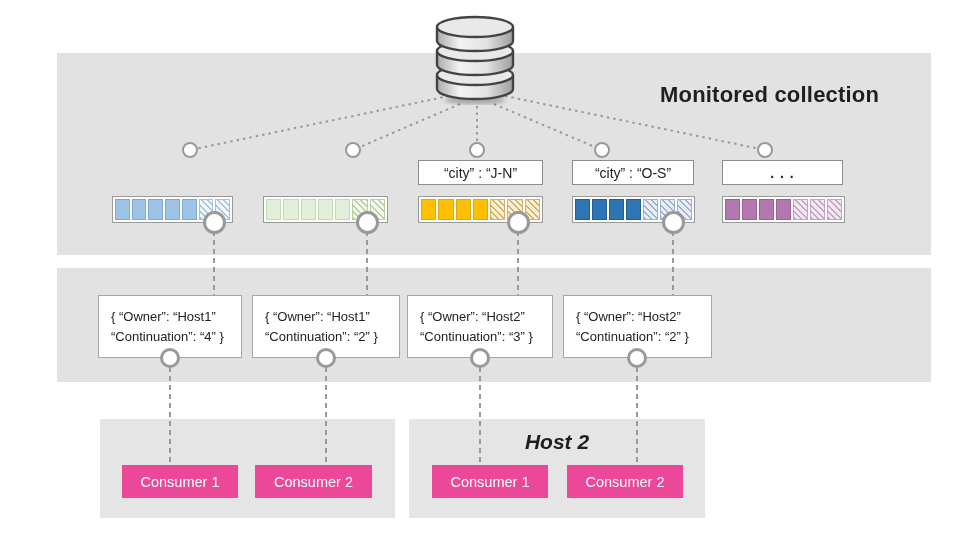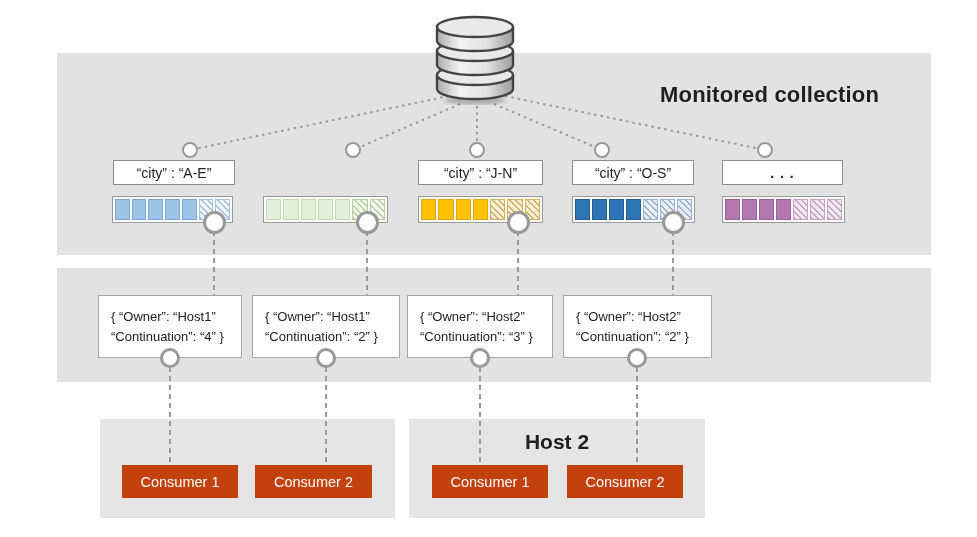--- a/index.html
+++ b/index.html
@@ -13,21 +13,21 @@
   .pbar{background:#fff;border:1px solid #999;display:flex;gap:2px;padding:2px;}
   .seg{flex:1;border:1px solid transparent;}
   .node{background:#fff;border-radius:50%;}
   .node-sm{width:16px;height:16px;border:2px solid #999;}
   .node-md{width:20px;height:20px;border:3px solid #999;}
   .node-lg{width:23px;height:23px;border:3px solid #999;}
   .lease{background:#fff;border:1px solid #A6A6A6;font-size:13px;line-height:20px;
          padding:11px 22px 0 12px;color:#222;white-space:nowrap;}
   .host{background:#E5E5E5;}
   .host-title{font-size:21px;font-weight:bold;text-align:center;padding-top:11px;color:#1f1f1f;}
-  .consumer{background:#c2410c;color:#fff;font-size:14.5px;display:flex;align-items:center;justify-content:center;}
+  .consumer{background:#ec4899;color:#fff;font-size:14.5px;display:flex;align-items:center;justify-content:center;}
   svg{display:block;}
 </style>
 </head>
 <body>
 
 <div id="stage">
 
   <div class="abs section" style="left:57px;top:53px;width:874px;height:202px;"></div>
   <div class="abs section" style="left:57px;top:268px;width:874px;height:114px;"></div>
 
@@ -78,21 +78,20 @@
   </svg>
 
   <div class="abs sec-title" style="left:660px;top:82px;width:270px;">Monitored collection</div>
 
   <div class="abs node node-sm" style="left:182px;top:142px;"></div>
   <div class="abs node node-sm" style="left:345px;top:142px;"></div>
   <div class="abs node node-sm" style="left:469px;top:142px;"></div>
   <div class="abs node node-sm" style="left:594px;top:142px;"></div>
   <div class="abs node node-sm" style="left:757px;top:142px;"></div>
 
-  <div class="abs plabel" style="left:113px;top:160px;width:122px;height:25px;">“city” : “A-E”</div>
   <div class="abs plabel" style="left:418px;top:160px;width:125px;height:25px;">“city” : “J-N”</div>
   <div class="abs plabel" style="left:572px;top:160px;width:122px;height:25px;">“city” : “O-S”</div>
   <div class="abs plabel" style="left:722px;top:160px;width:121px;height:25px;font-weight:bold;letter-spacing:1px;">. . .</div>
 
   <div class="abs pbar" style="left:112px;top:196px;width:121px;height:27px;">
       <div class="seg" style="background: rgb(157, 195, 230); border-color: rgb(127, 168, 209);"></div>
       <div class="seg" style="background: rgb(157, 195, 230); border-color: rgb(127, 168, 209);"></div>
       <div class="seg" style="background: rgb(157, 195, 230); border-color: rgb(127, 168, 209);"></div>
       <div class="seg" style="background: rgb(157, 195, 230); border-color: rgb(127, 168, 209);"></div>
       <div class="seg" style="background: rgb(157, 195, 230); border-color: rgb(127, 168, 209);"></div>
@@ -156,20 +155,20 @@
   <div class="abs lease" style="left:563px;top:295px;width:149px;height:63px;">
     <div>{ “Owner”: “Host2”</div>
     <div>“Continuation”: “2” }</div>
   </div>
 
   <div class="abs node node-md" style="left:160px;top:348px;"></div>
   <div class="abs node node-md" style="left:316px;top:348px;"></div>
   <div class="abs node node-md" style="left:470px;top:348px;"></div>
   <div class="abs node node-md" style="left:627px;top:348px;"></div>
 
-  <div class="abs host-title" style="left:409px;top:419px;width:296px;">Host 2</div>
+  <div class="abs host-title" style="left:409px;top:419px;width:296px;font-style:italic;">Host 2</div>
 
   <div class="abs consumer" style="left:122px;top:465px;width:116px;height:33px;">Consumer 1</div>
   <div class="abs consumer" style="left:255px;top:465px;width:117px;height:33px;">Consumer 2</div>
   <div class="abs consumer" style="left:432px;top:465px;width:116px;height:33px;">Consumer 1</div>
   <div class="abs consumer" style="left:567px;top:465px;width:116px;height:33px;">Consumer 2</div>
 
 </div>
 
 </body></html>

